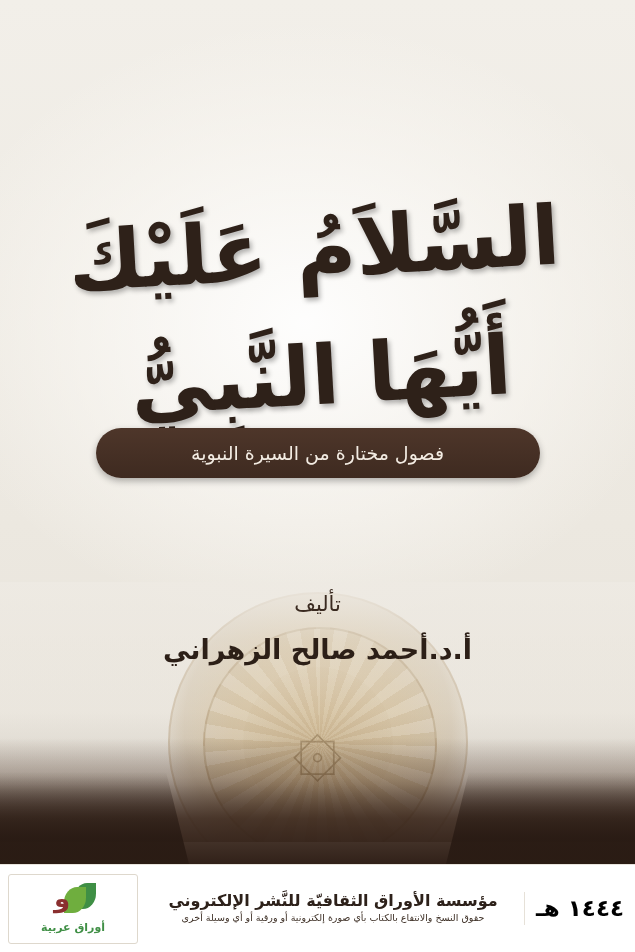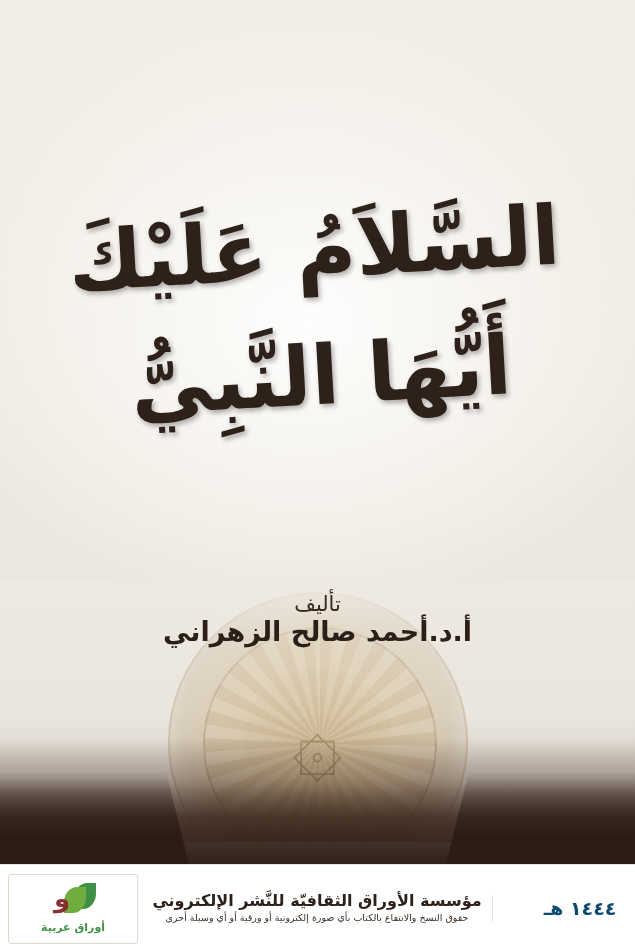--- a/index.html
+++ b/index.html
@@ -207,21 +207,21 @@
     position: absolute;
     left: 0; top: 592px;
     width: 635px;
     text-align: center;
     direction: rtl;
   }
   .author-label {
     font-size: 21px;
     color: #3a2a20;
     font-family: "DejaVu Sans", "Liberation Sans", sans-serif;
-    margin-bottom: 0;
+    margin-bottom: 18px;
   }
   .author-name {
     font-size: 27px;
     font-weight: 700;
     color: #2c1f17;
     font-family: "DejaVu Sans", "Liberation Sans", sans-serif;
   }
 
   
   .footer {
@@ -233,27 +233,26 @@
     box-sizing: border-box;
     border-top: 1px solid #e8e4dd;
     display: flex;
     flex-direction: row;
     align-items: center;
     direction: rtl;
   }
   .footer-date {
     width: 110px;
     text-align: center;
-    color: #0c4a6e;
-    font-weight: 700;
-    font-size: 19px;
+    color: #000000;
+    font-weight: 700;
+    font-size: 23px;
     line-height: 1.45;
     font-family: "DejaVu Sans", "Liberation Sans", sans-serif;
     border-left: 1px solid #e6e1d8;
-    padding-left: 32px;
   }
   .footer-center {
     flex: 1;
     text-align: center;
     padding: 0 8px;
     box-sizing: border-box;
   }
   .footer-pub {
     color: #2d211a;
     font-weight: 700;
@@ -336,20 +335,23 @@
   <div class="medallion-wrap">
     <div class="medallion"></div>
     <div class="medallion-ring"></div>
     <div class="medallion-glyph">۞</div>
     <div class="medallion-fade"></div>
   </div>
   <div class="dark-wedge"></div>
 
   <div class="title">السَّلاَمُ عَلَيْكَ أَيُّهَا النَّبِيُّ</div>
 
+  <div class="subtitle-pill">
+    <span class="subtitle-text">فصول مختارة من السيرة النبوية</span>
+  </div>
 
   <div class="author-block">
     <div class="author-label">تأليف</div>
     <div class="author-name">أ.د.أحمد صالح الزهراني</div>
   </div>
 
   <div class="footer">
     <div class="footer-date">
       <div>١٤٤٤ هـ</div>
     </div>

